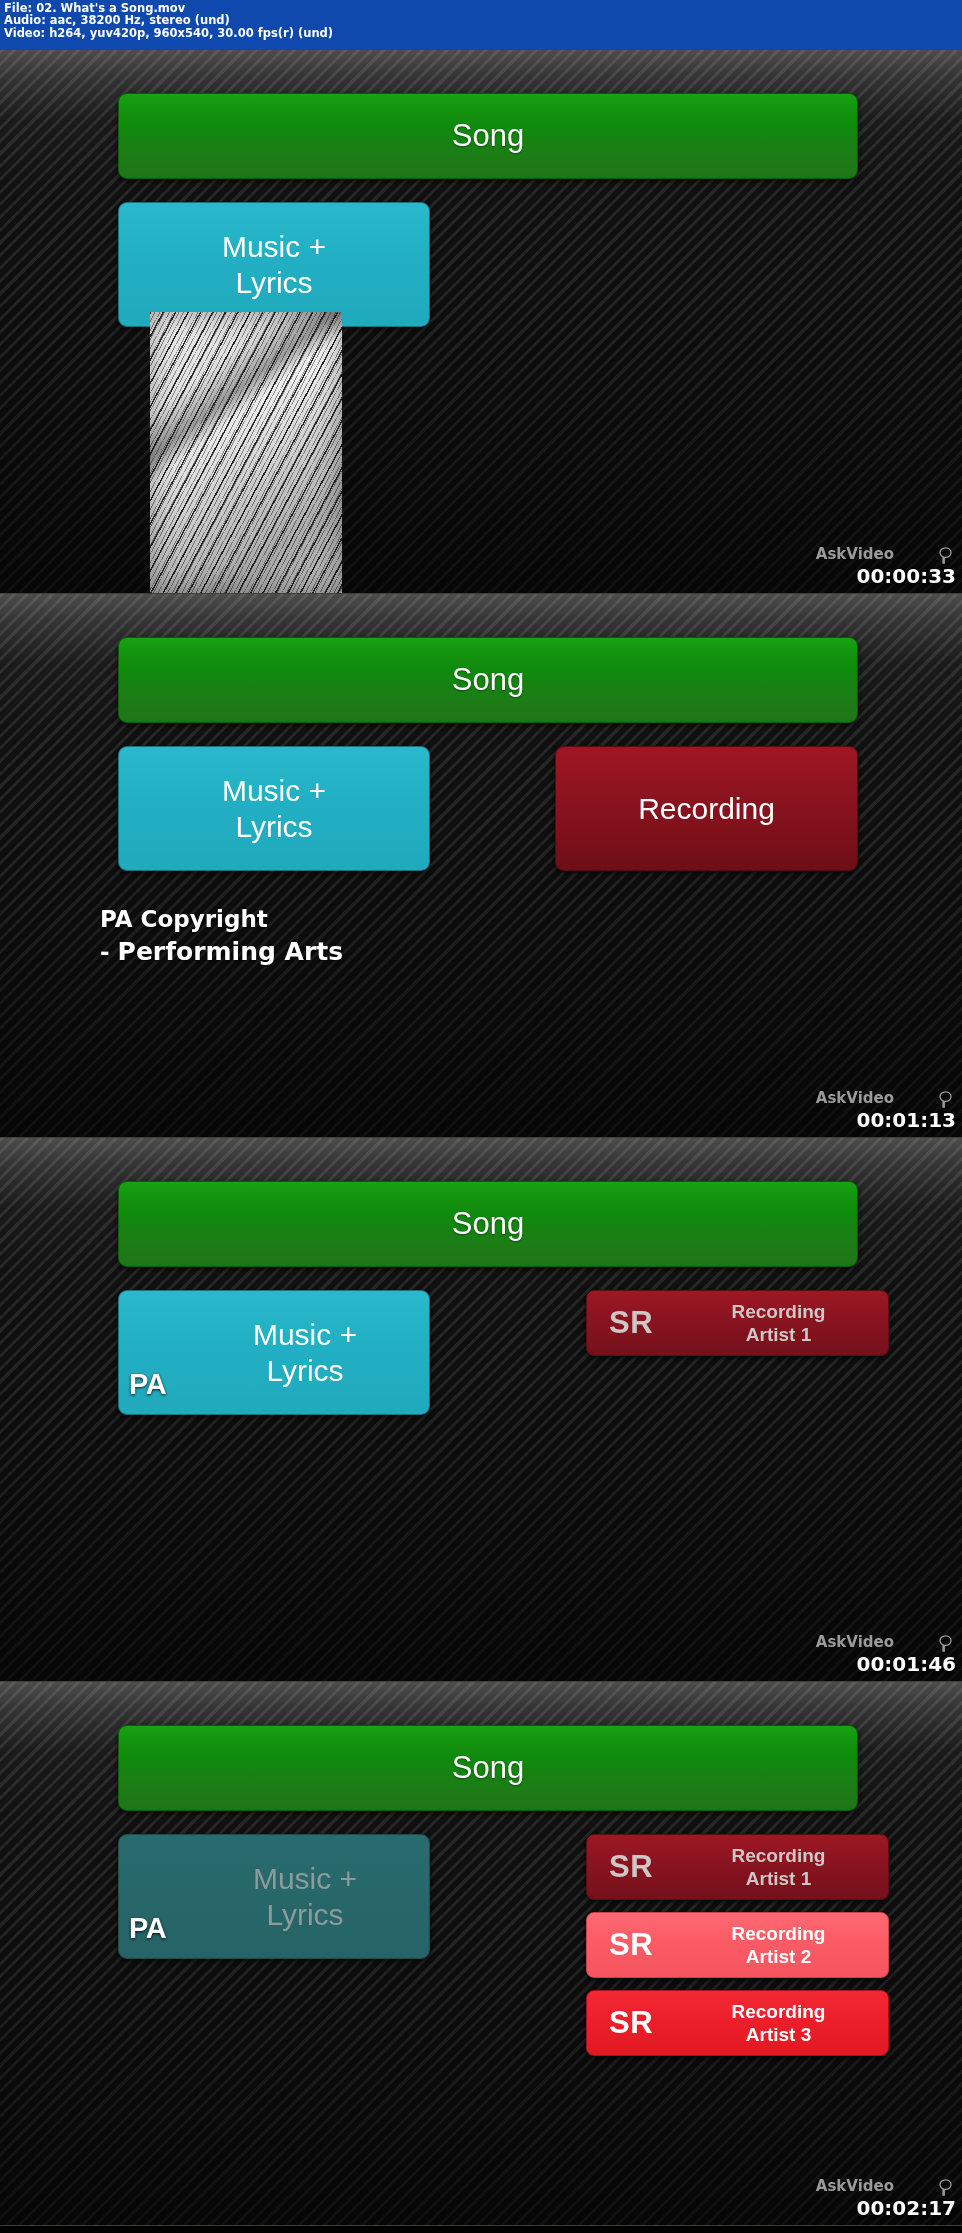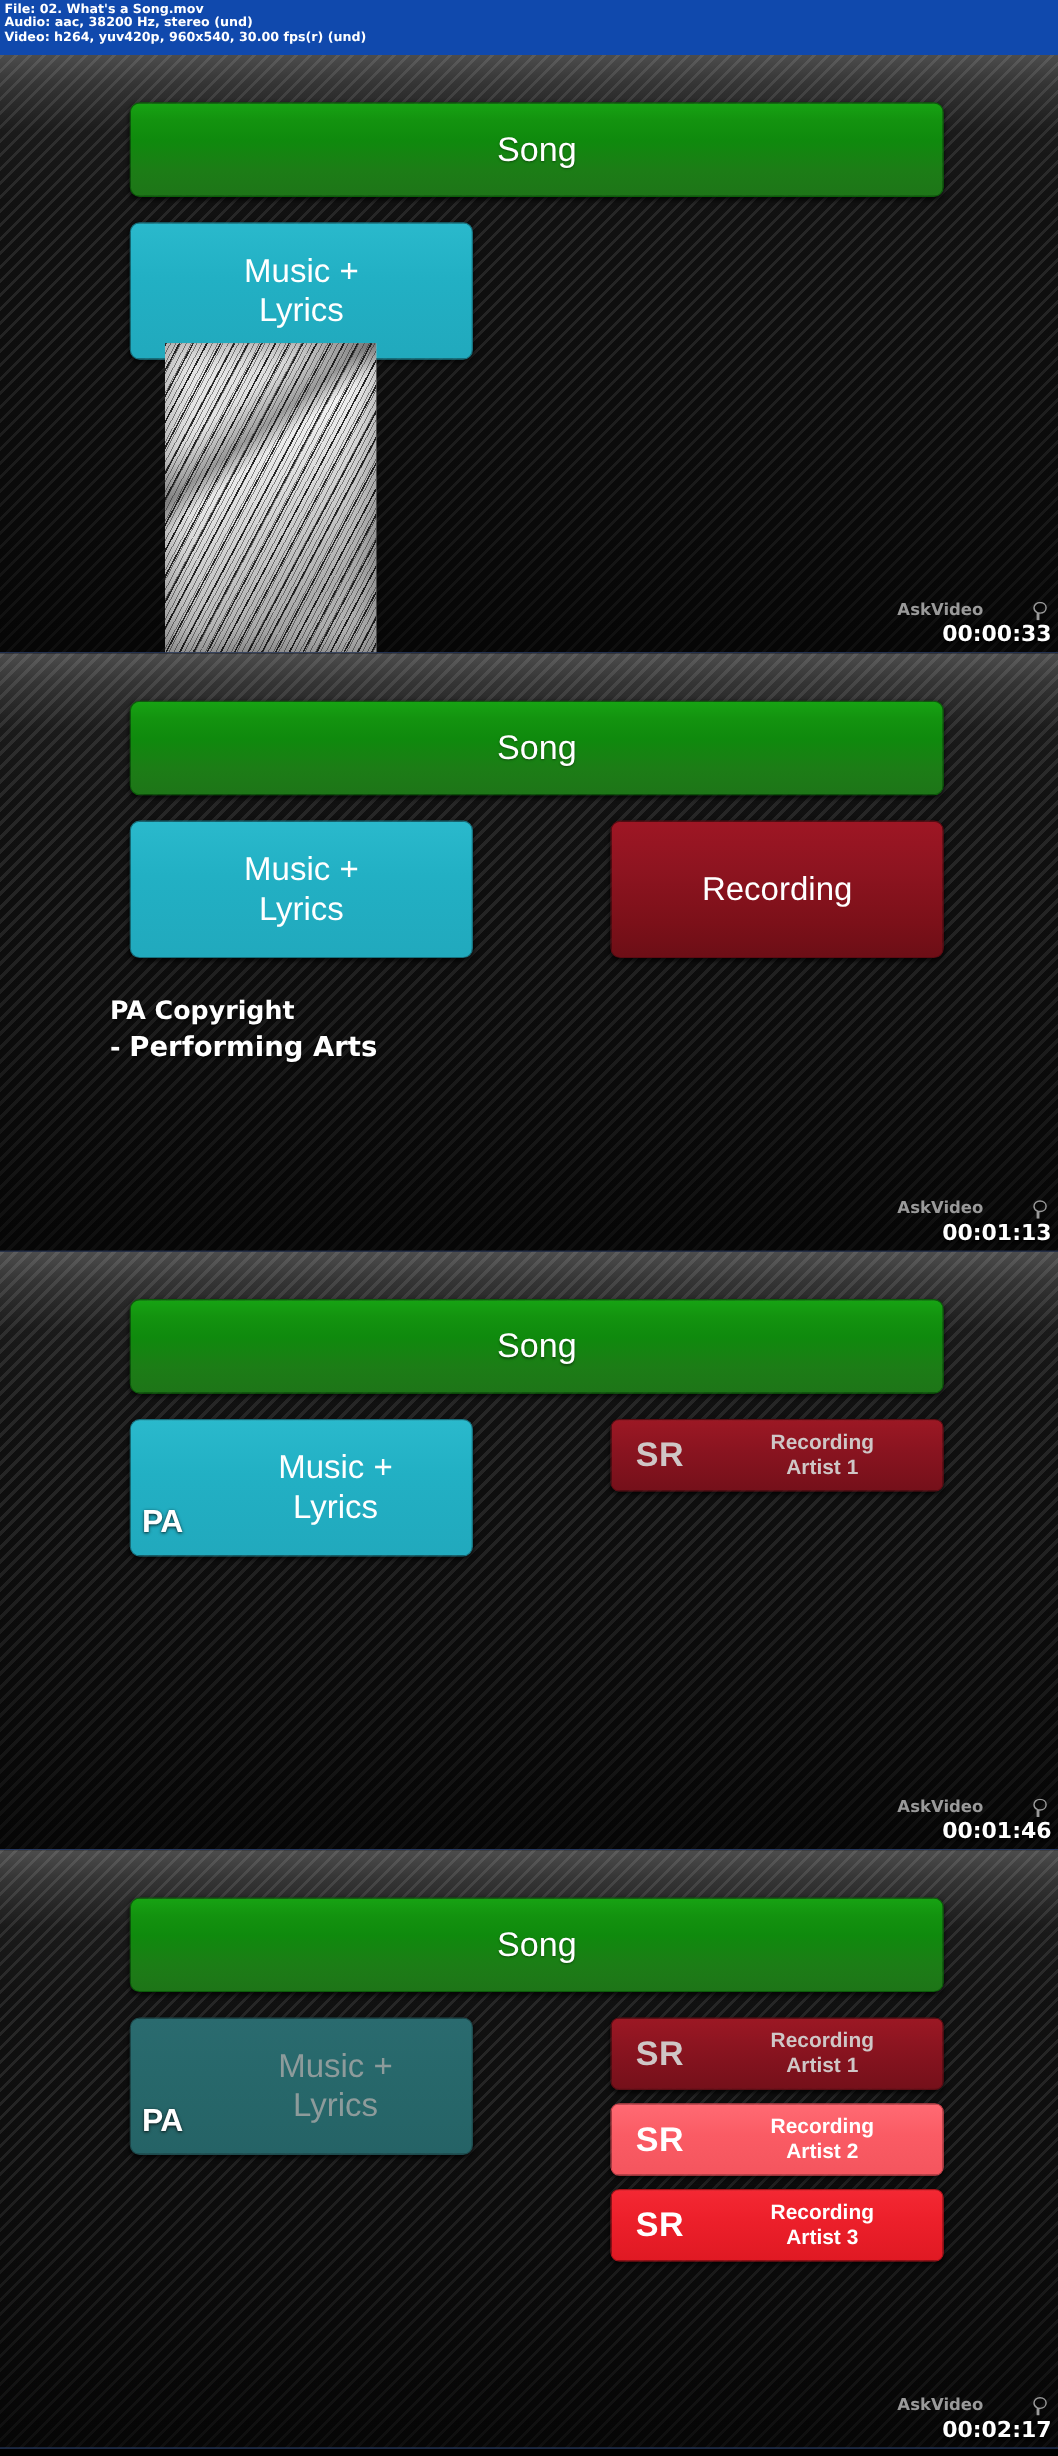--- a/index.html
+++ b/index.html
@@ -100,21 +100,21 @@
   .rec-box {
     left: 555px;
     width: 303px;
     height: 125px;
     font-size: 30px;
     background: linear-gradient(180deg, #9e1624 0%, #8e1420 35%, #7c1019 75%, #6d0e16 100%);
     border: 1px solid #5a0b12;
   }
 
   .sr-box {
-    left: 555px;
+    left: 586px;
     width: 303px;
     height: 66px;
     font-size: 20px;
     font-weight: bold;
     border-radius: 8px;
     justify-content: flex-start;
     padding-left: 0;
   }
   .sr-box .sr-tag {
     width: 88px;

